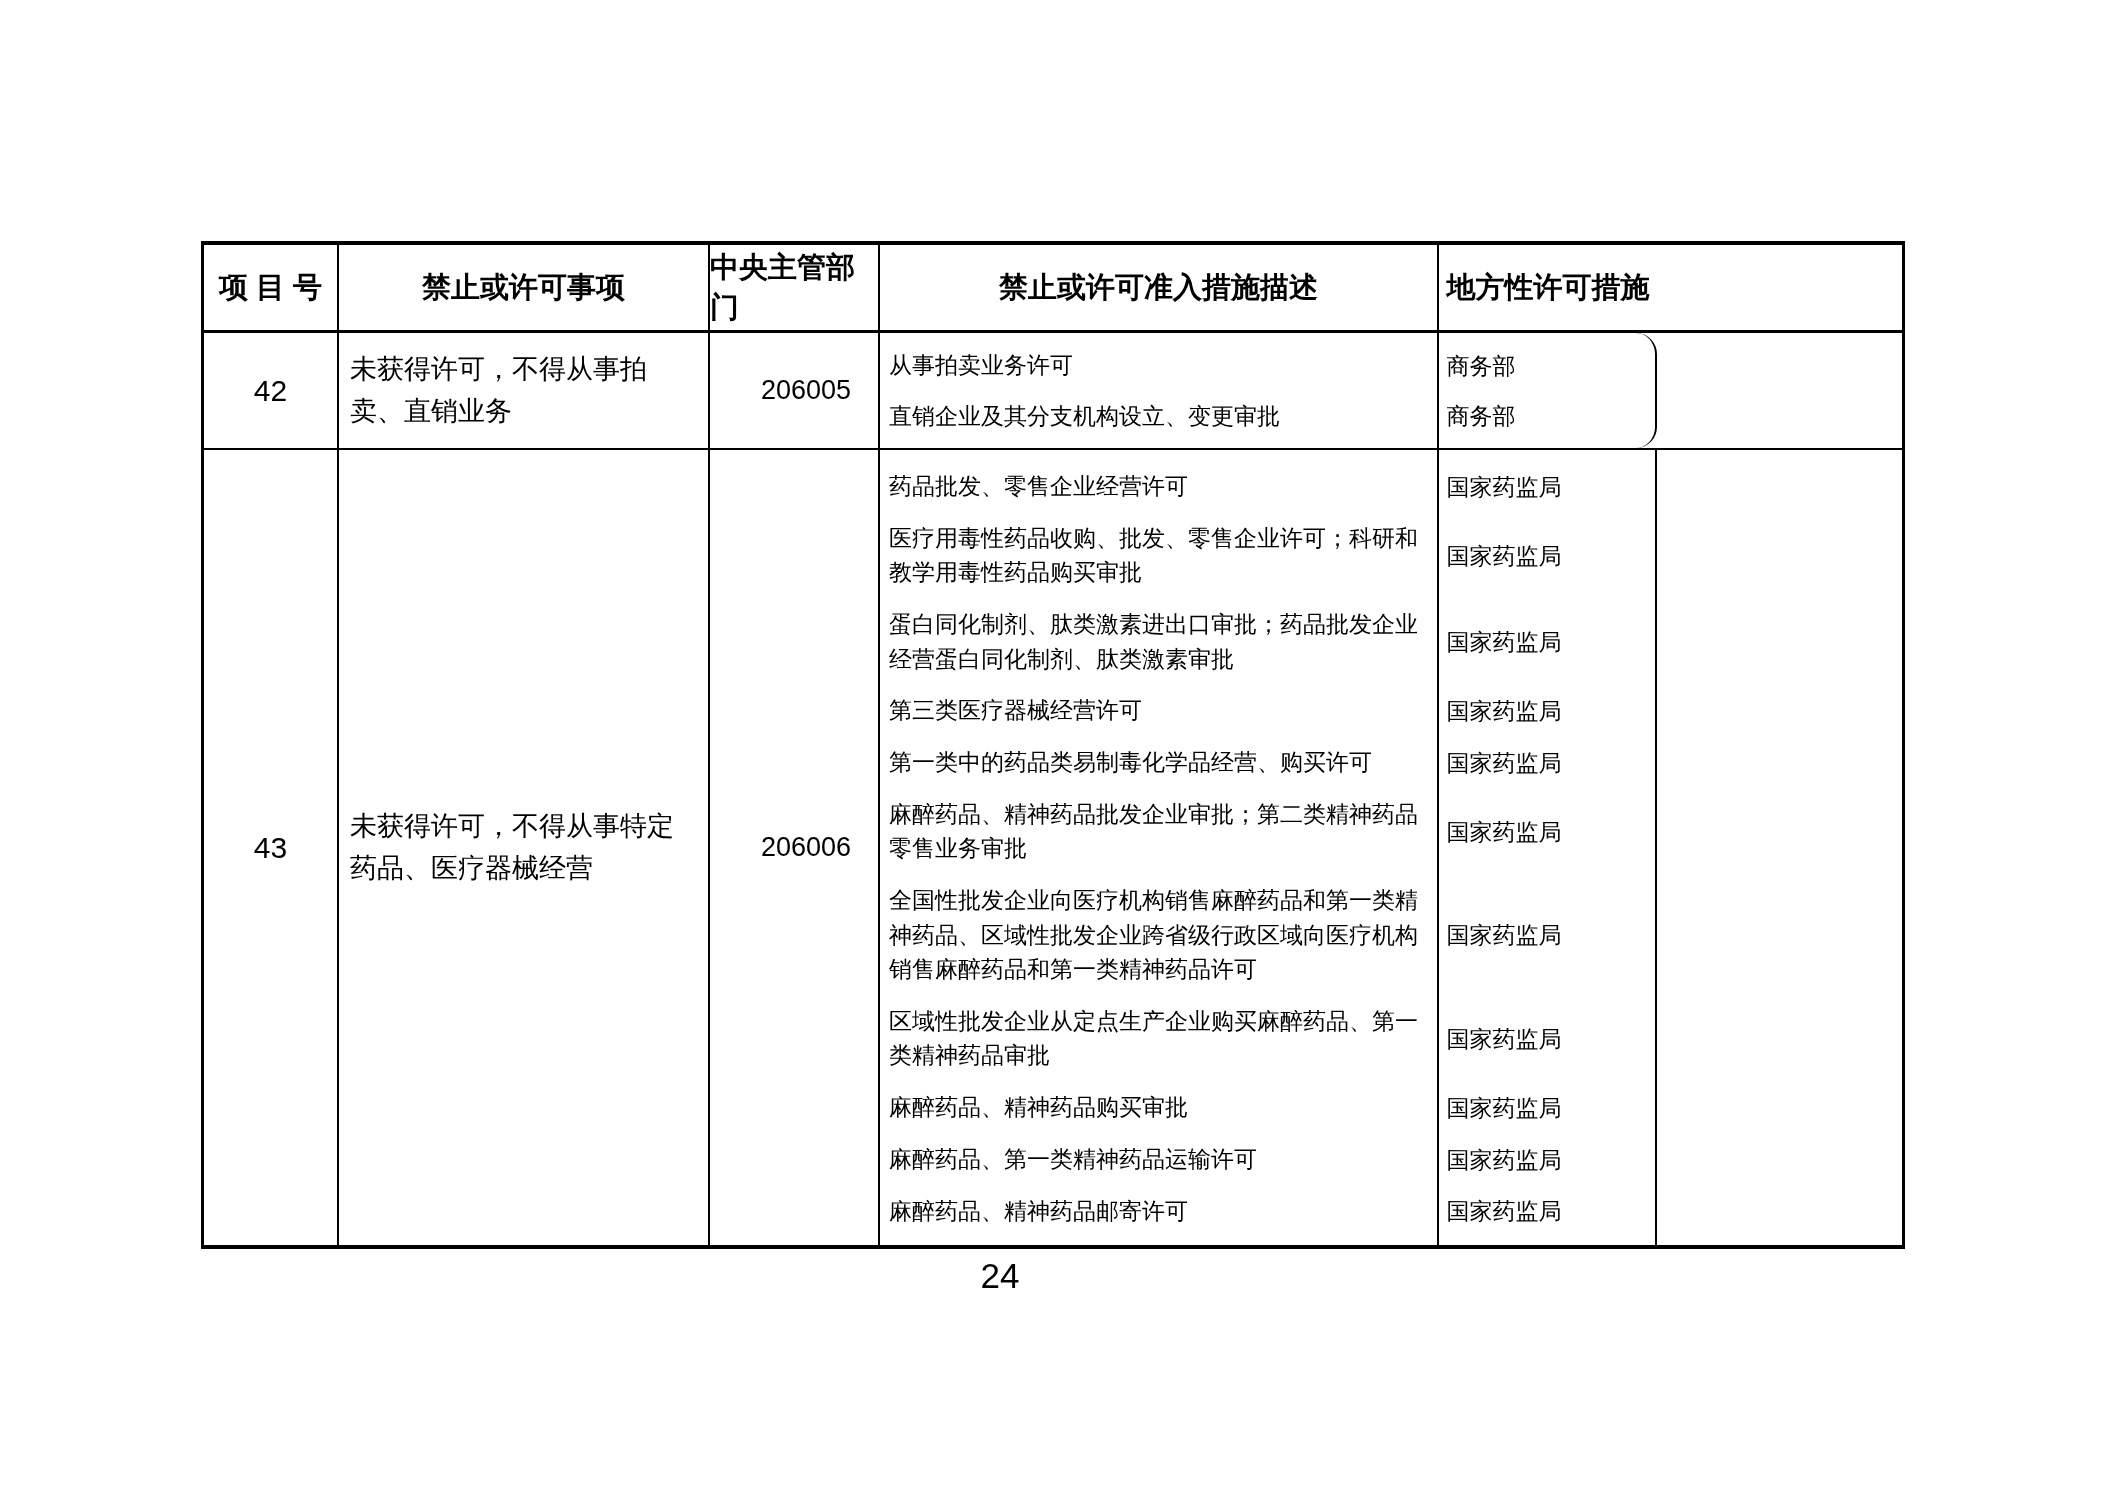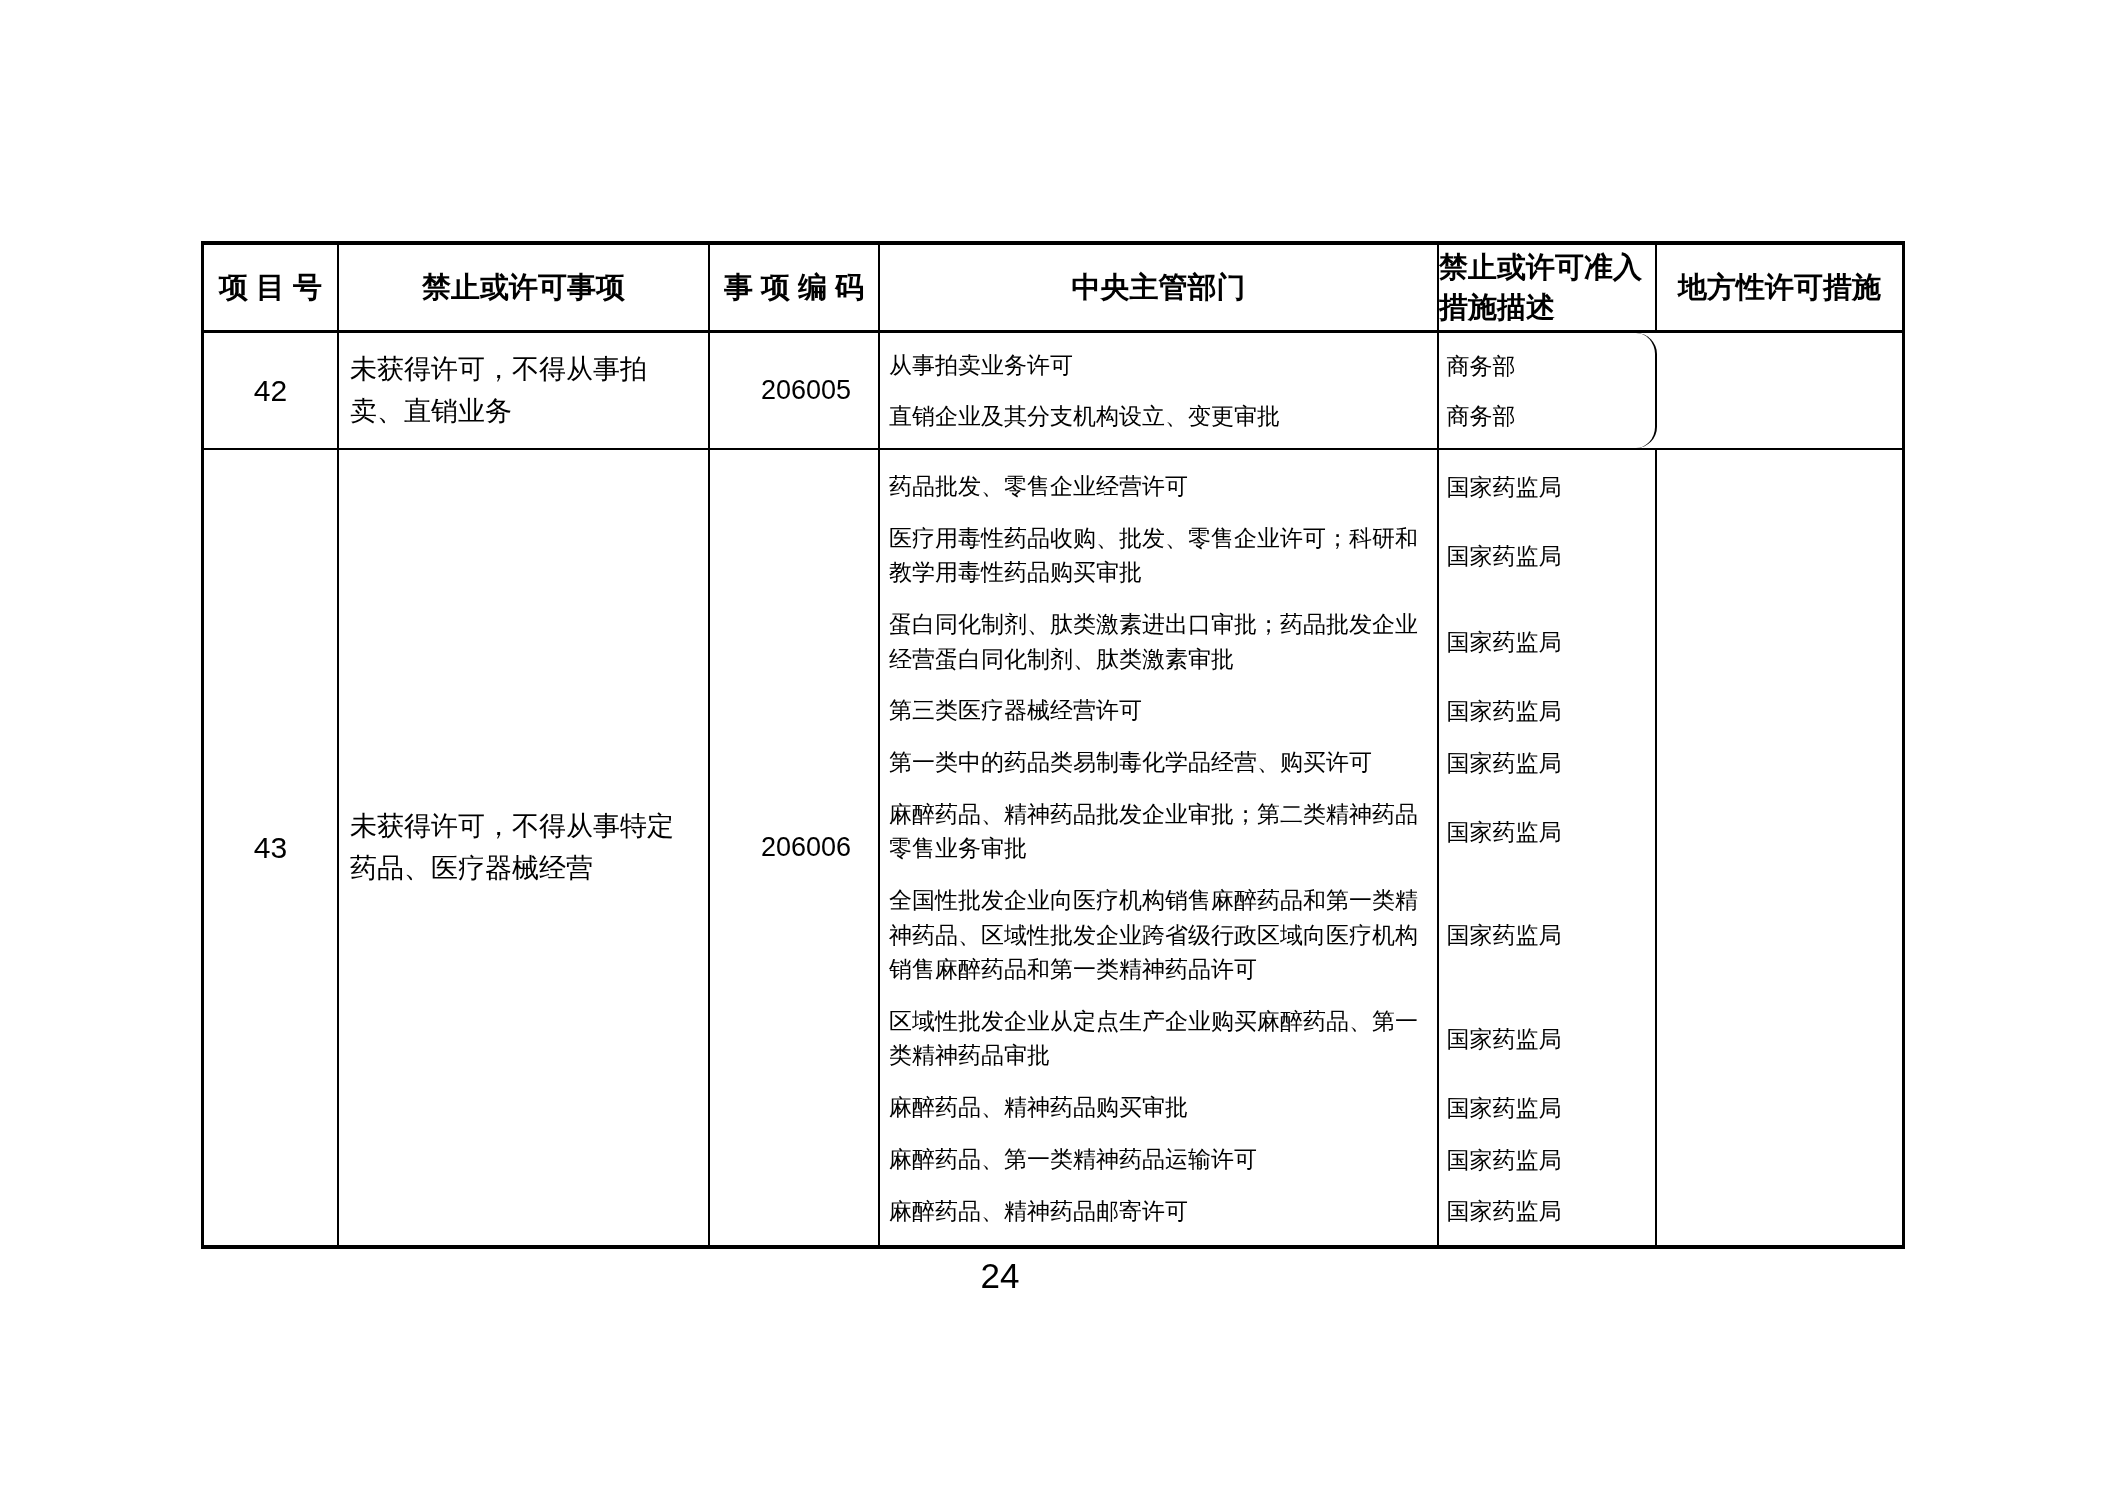--- a/index.html
+++ b/index.html
@@ -85,21 +85,20 @@
   }
 </style>
 </head>
 <body>
 
 <div class="doc-table">
 
   <div class="t-row header">
     <div class="cell h-cell spaced">项目号</div>
     <div class="cell h-cell">禁止或许可事项</div>
-    <div class="cell h-cell spaced">事项编码</div>
     <div class="cell h-cell">中央主管部门</div>
     <div class="cell h-cell">禁止或许可准入措施描述</div>
     <div class="cell h-cell">地方性许可措施</div>
   </div>
 
   <div class="t-row data row-42">
     <div class="cell num-cell">42</div>
     <div class="cell item-cell">未获得许可，不得从事拍卖、直销业务</div>
     <div class="cell code-cell">206005</div>
     <div class="cell measures-cell">

